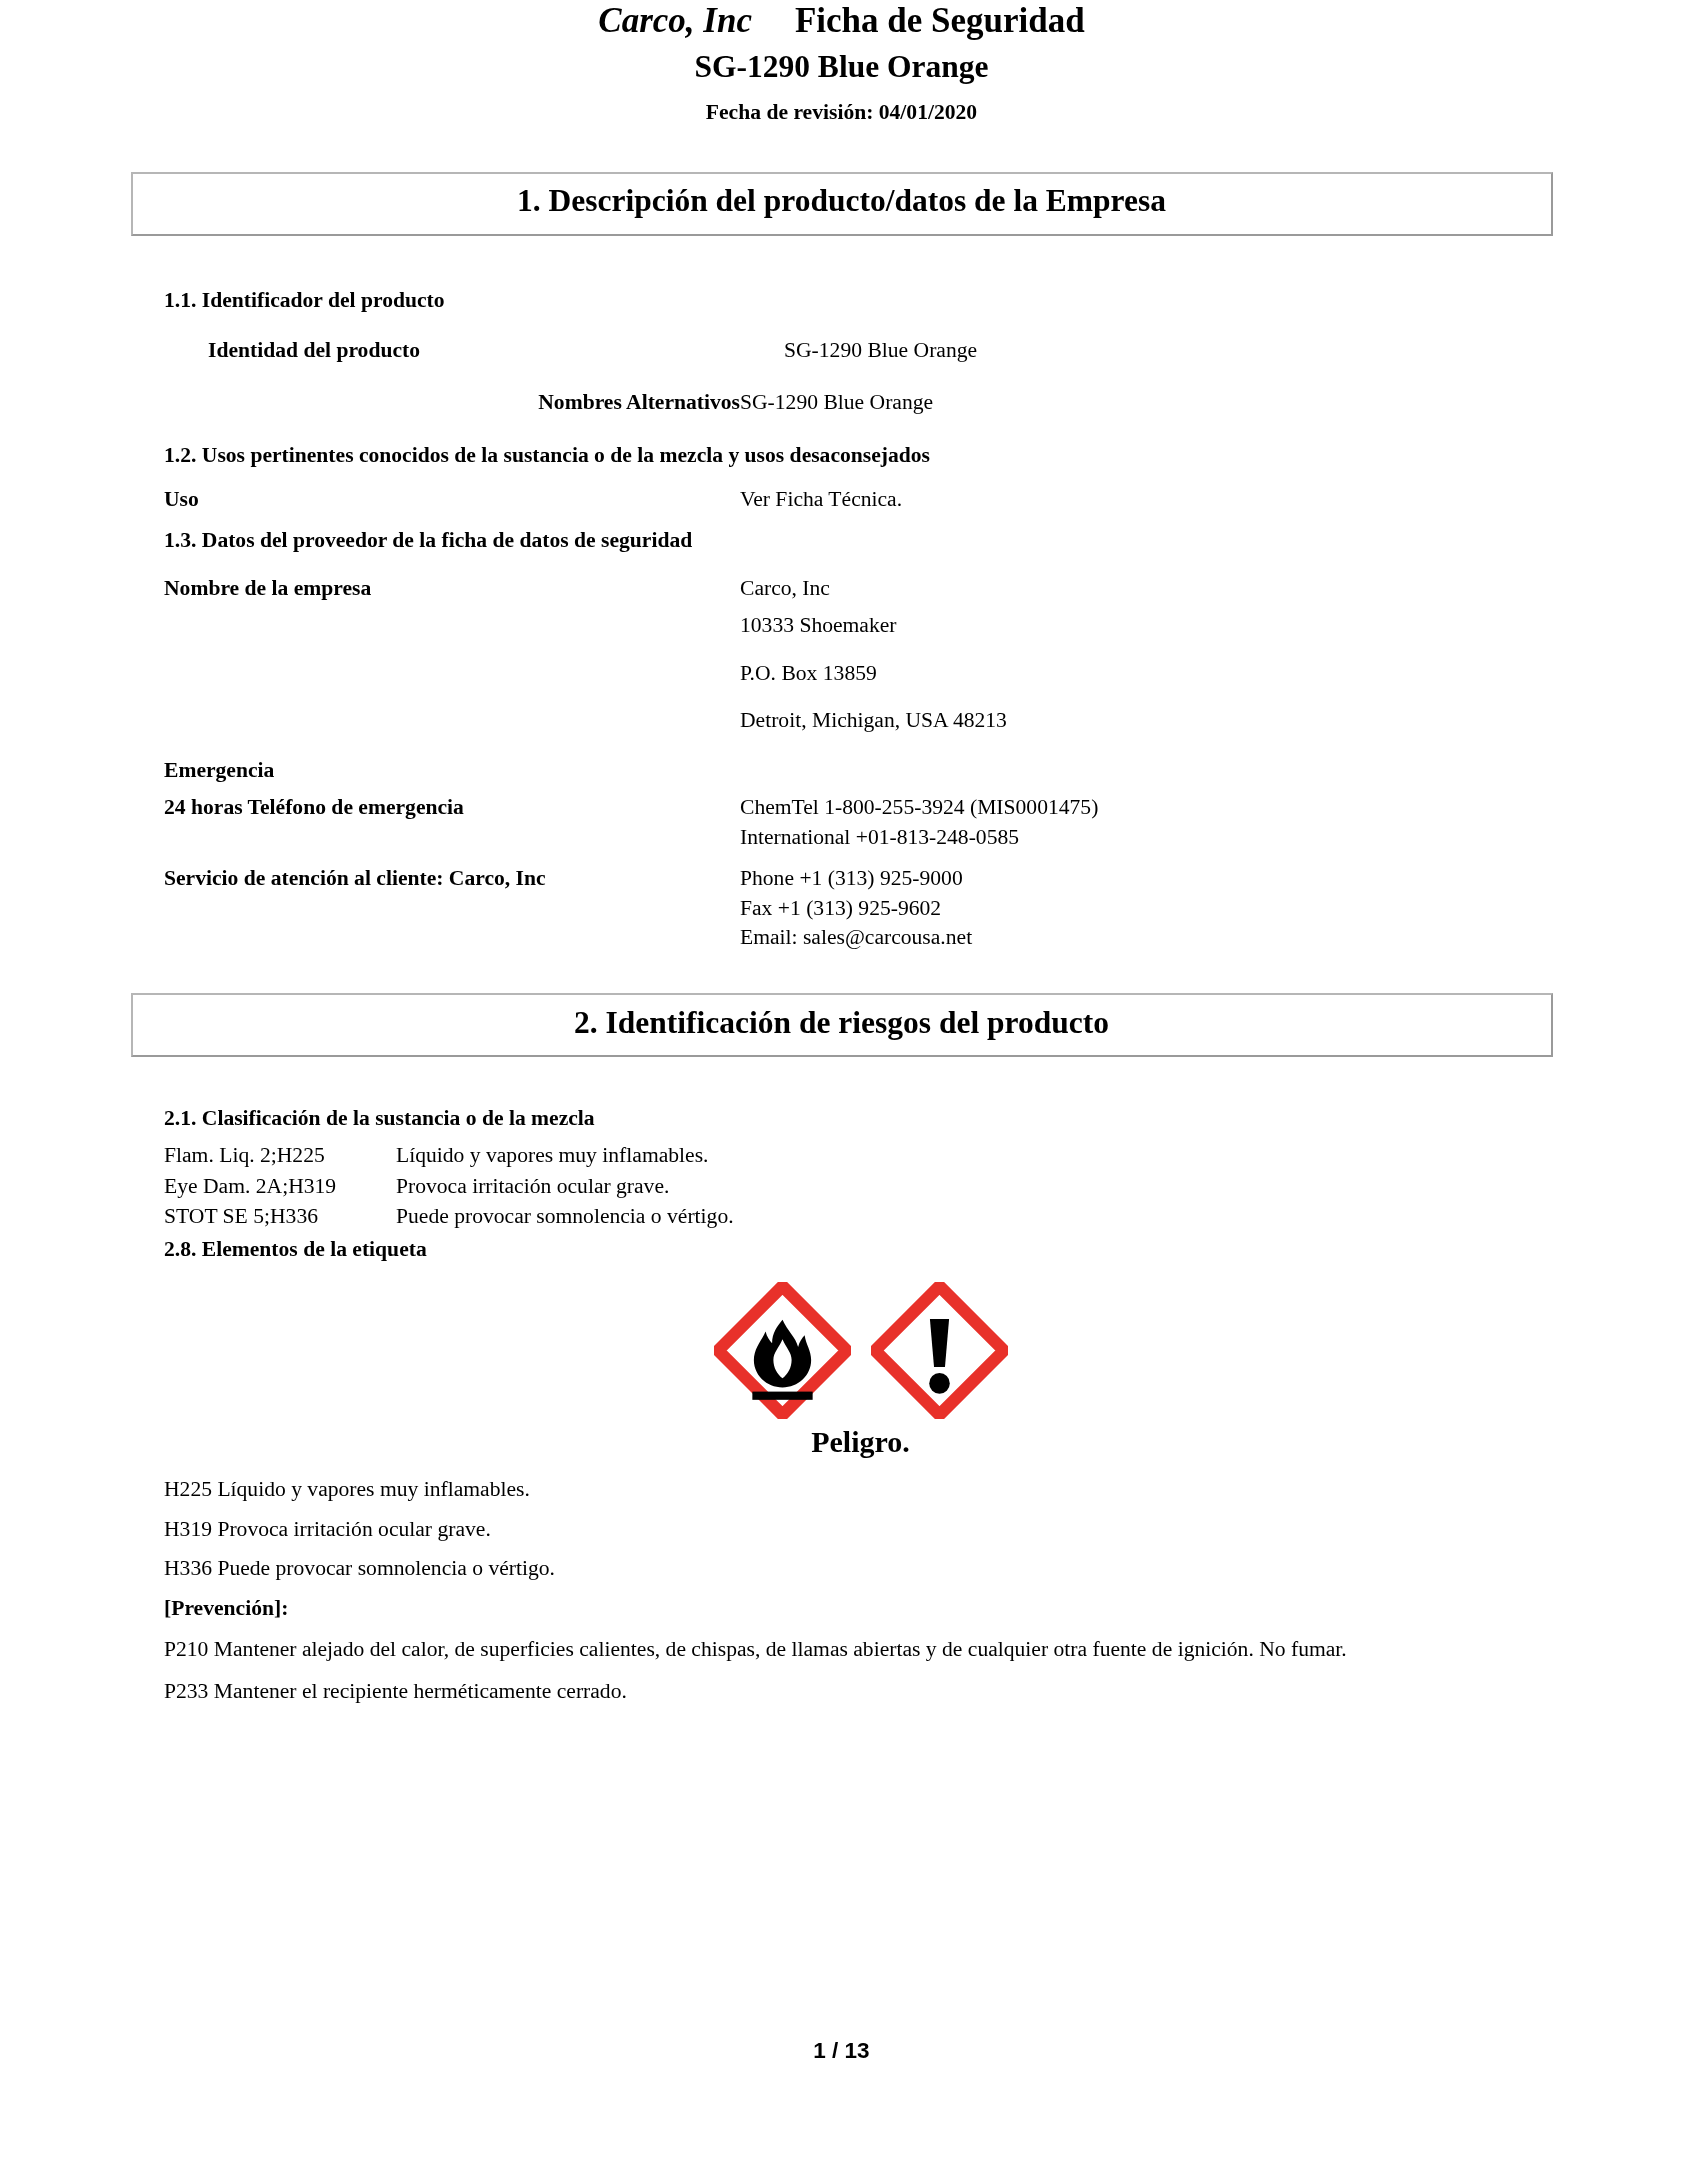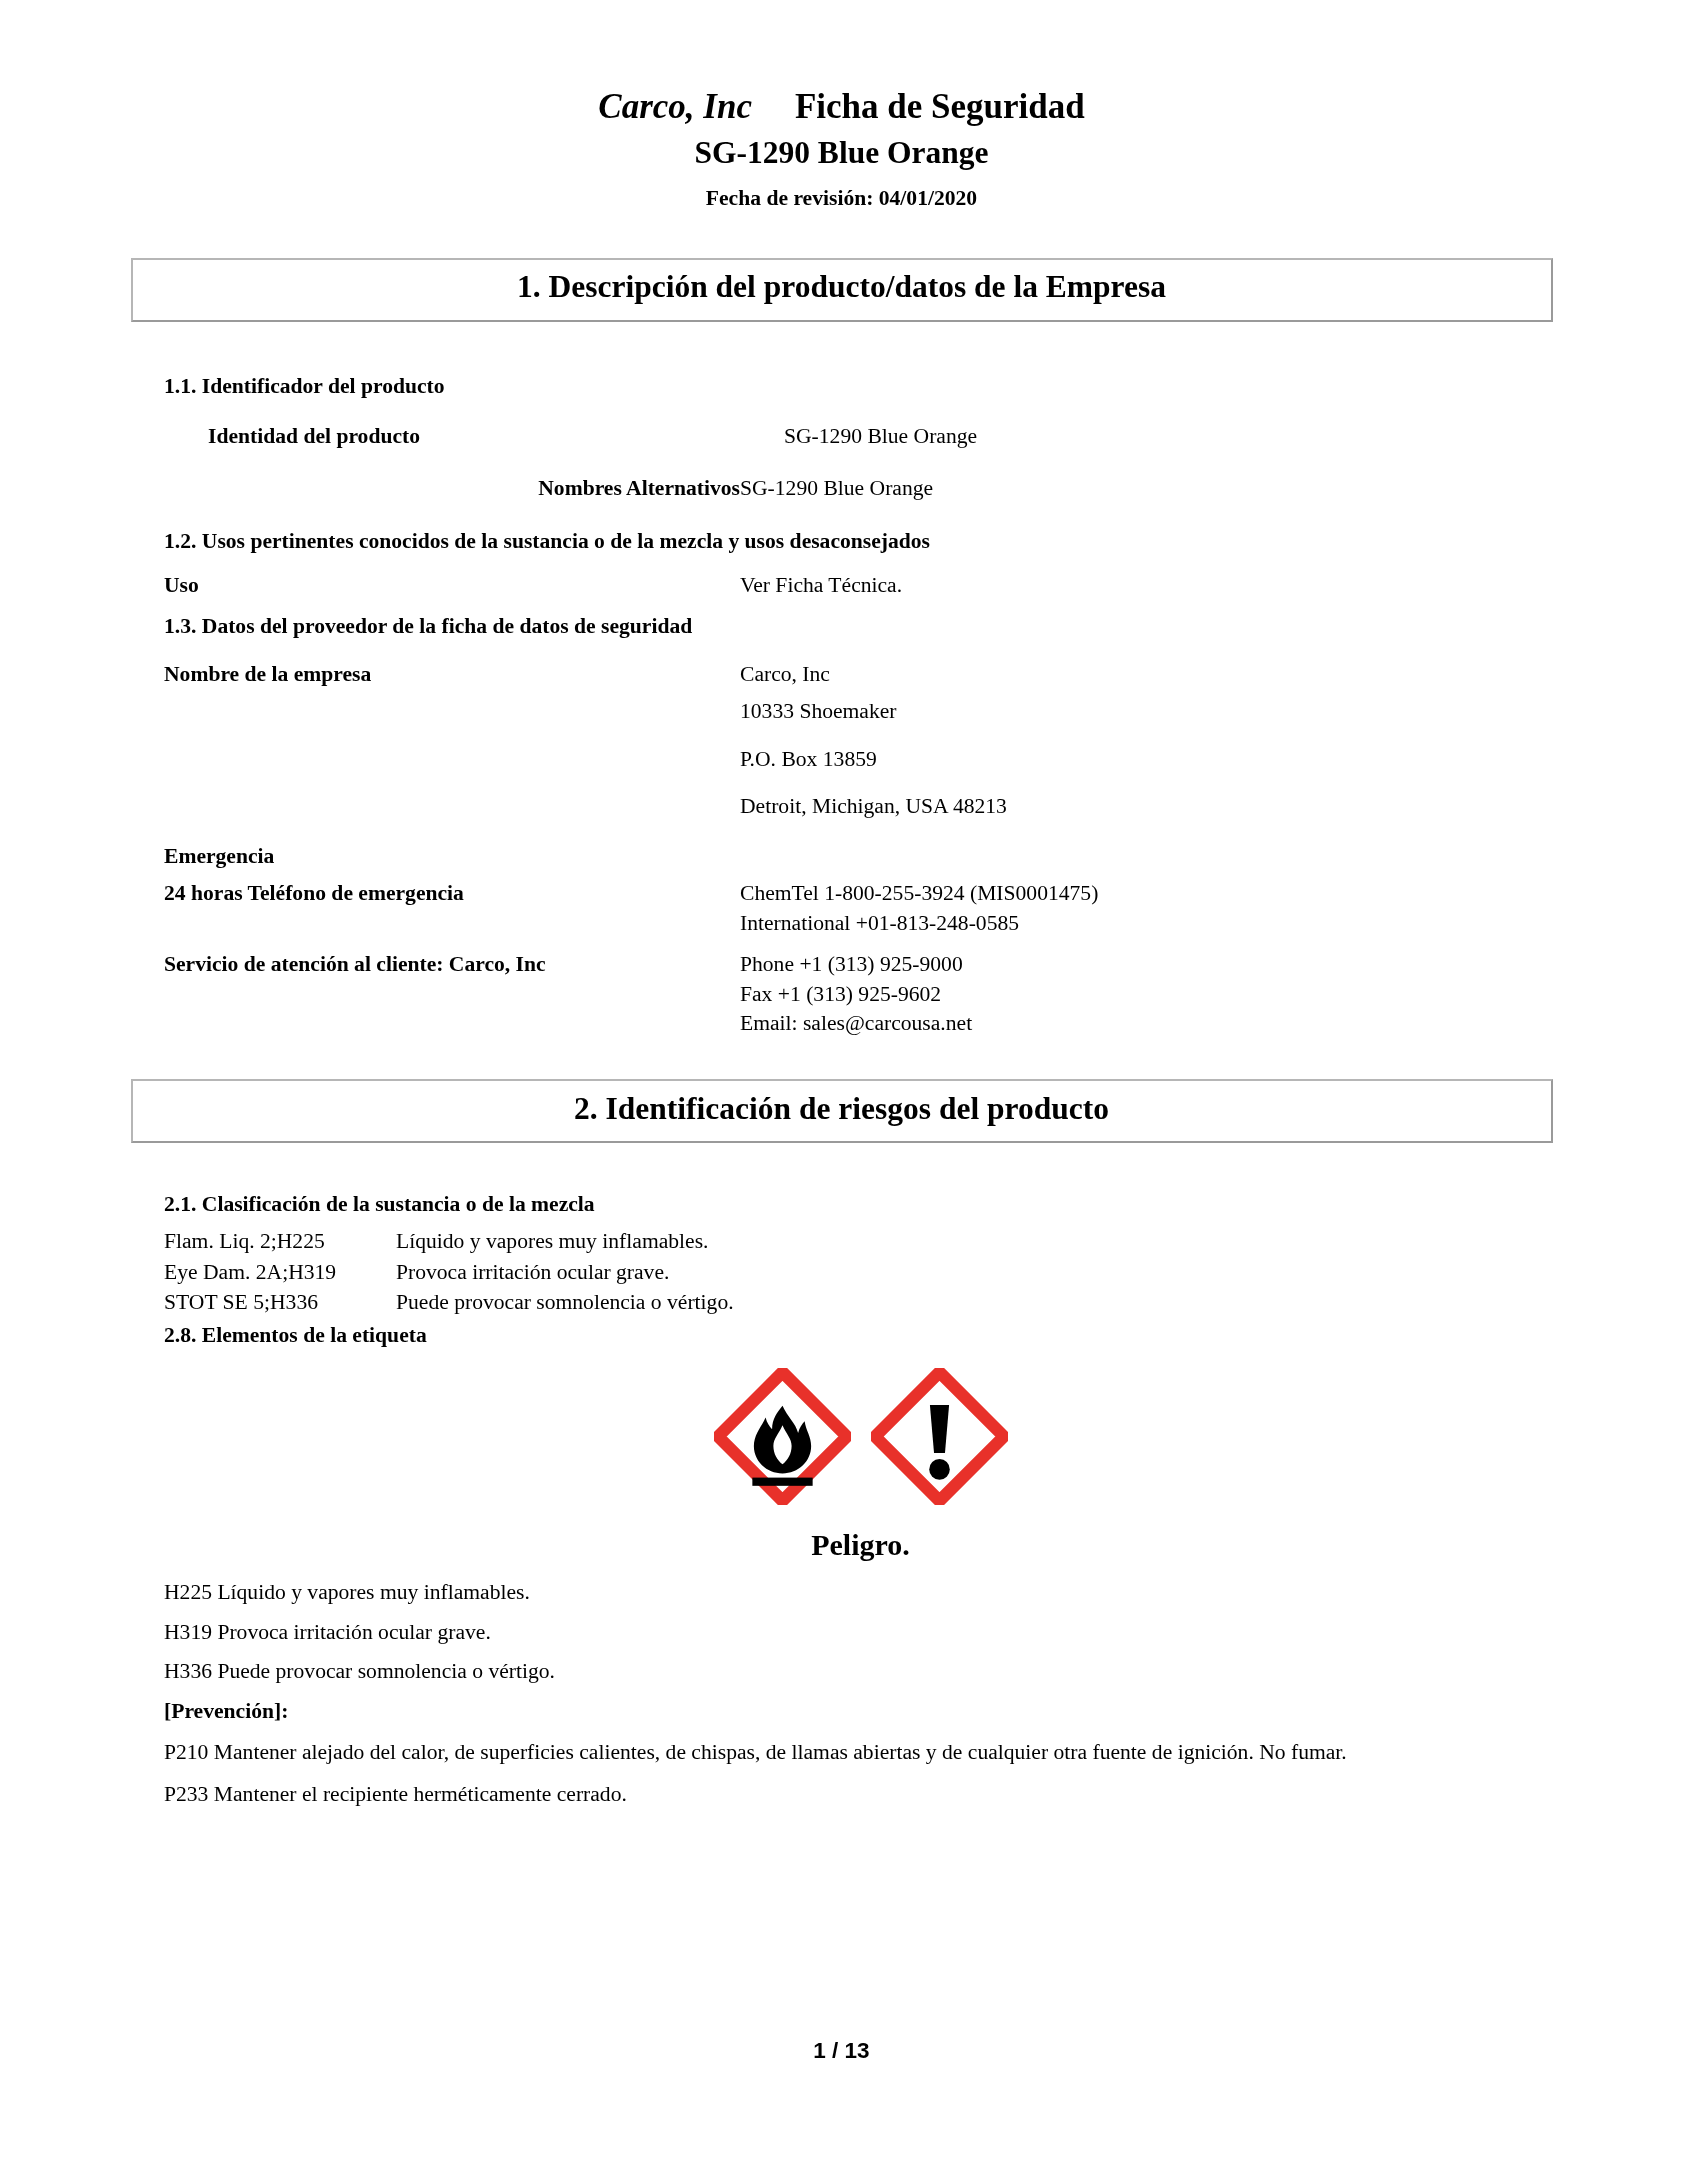--- a/index.html
+++ b/index.html
@@ -13,21 +13,20 @@
     height: 2178px;
     background: #ffffff;
     font-family: "Liberation Serif", "DejaVu Serif", serif;
     color: #000000;
     box-sizing: border-box;
     overflow: hidden;
   }
 
   
   .doc-header {
-    padding-top: 86px;
     text-align: center;
   }
   .title-line-1 {
     font-size: 35px;
     font-weight: bold;
     line-height: 1.18;
     white-space: pre;
   }
   .company-name {
     font-style: italic;
@@ -114,21 +113,21 @@
   }
   .ghs {
     width: 137px;
     height: 137px;
     position: relative;
   }
   .ghs svg { display: block; }
   .signal-word {
     font-size: 30px;
     font-weight: bold;
-    margin-top: 23px;
+    margin-top: 6px;
   }
 
   
   .stmt {
     font-size: 21.6px;
     line-height: 1.42;
     margin-top: 10.8px;
   }
   .stmt.tight { margin-top: 9px; }
   .stmt.wrap { margin-top: 10.8px; }

